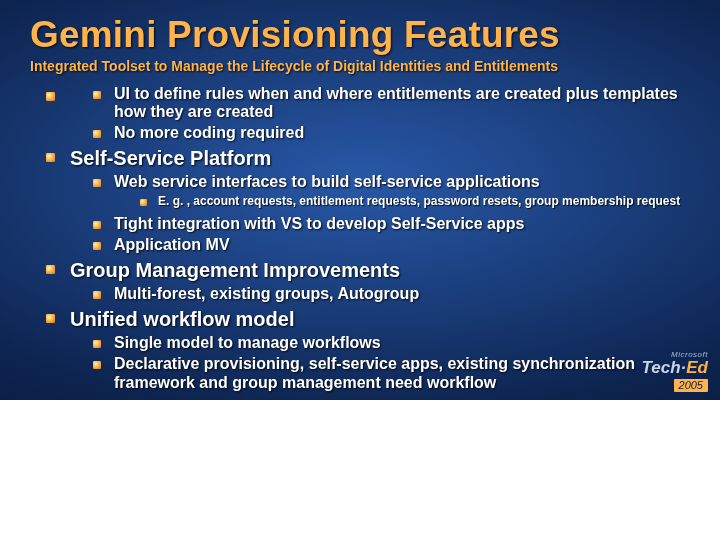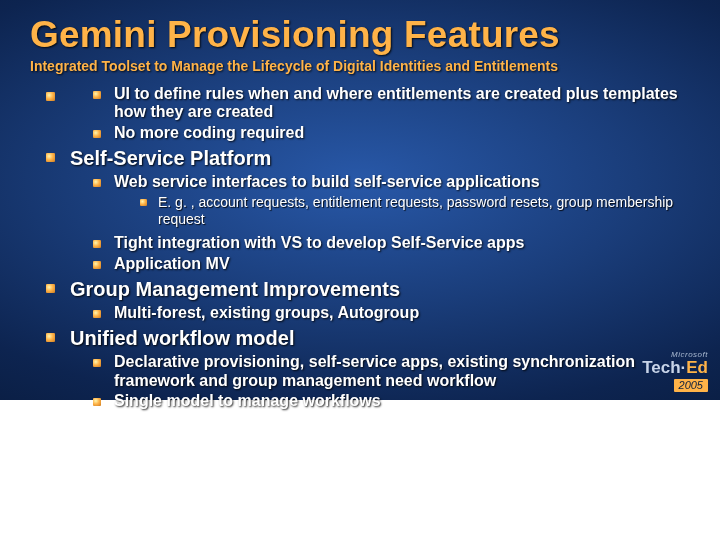--- a/index.html
+++ b/index.html
@@ -77,22 +77,22 @@
     top: 6px;
     width: 8px;
     height: 8px;
     background: radial-gradient(circle at 35% 35%, #fff7b0 0%, #ffb348 45%, #cc7a20 100%);
     border-radius: 1px;
   }
 
   .lvl3 { margin-left: 22px; margin-top: 2px; }
   .lvl3 > li {
     padding-left: 22px;
-    font-size: 14px;
-    font-weight: 400;
+    font-size: 12px;
+    font-weight: 700;
     color: #ffffff;
     text-shadow: 1px 1px 1px rgba(0,0,0,0.85);
     margin-bottom: 7px;
     line-height: 1.18;
   }
   .lvl3 > li::before {
     content: "";
     position: absolute;
     left: 4px;
     top: 5px;
@@ -111,20 +111,21 @@
   }
   .logo .ms {
     font-size: 8px;
     color: #a8b8d0;
     letter-spacing: 0.5px;
     font-style: italic;
   }
   .logo .teched {
     font-size: 17px;
     font-weight: 700;
+    font-style: italic;
     color: #c8d4e8;
   }
   .logo .teched .ed { color: #ffb348; }
   .logo .year {
     display: inline-block;
     background: #ffb348;
     color: #0a1e3e;
     font-size: 11px;
     font-weight: 400;
     padding: 1px 5px 1px 5px;
@@ -161,22 +162,22 @@
     </li>
     <li>
       <span>Group Management Improvements</span>
       <ul class="lvl2">
         <li>Multi-forest, existing groups, Autogroup</li>
       </ul>
     </li>
     <li>
       <span>Unified workflow model</span>
       <ul class="lvl2">
+        <li>Single model to manage workflows</li>
         <li>Declarative provisioning, self-service apps, existing synchronization framework and group management need workflow</li>
-        <li>Single model to manage workflows</li>
       </ul>
     </li>
   </ul>
 
   <div class="logo">
     <div class="ms">Microsoft</div>
     <div class="teched">
       <span>Tech·</span><span class="ed">Ed</span>
     </div>
     <span class="year">2005</span>

